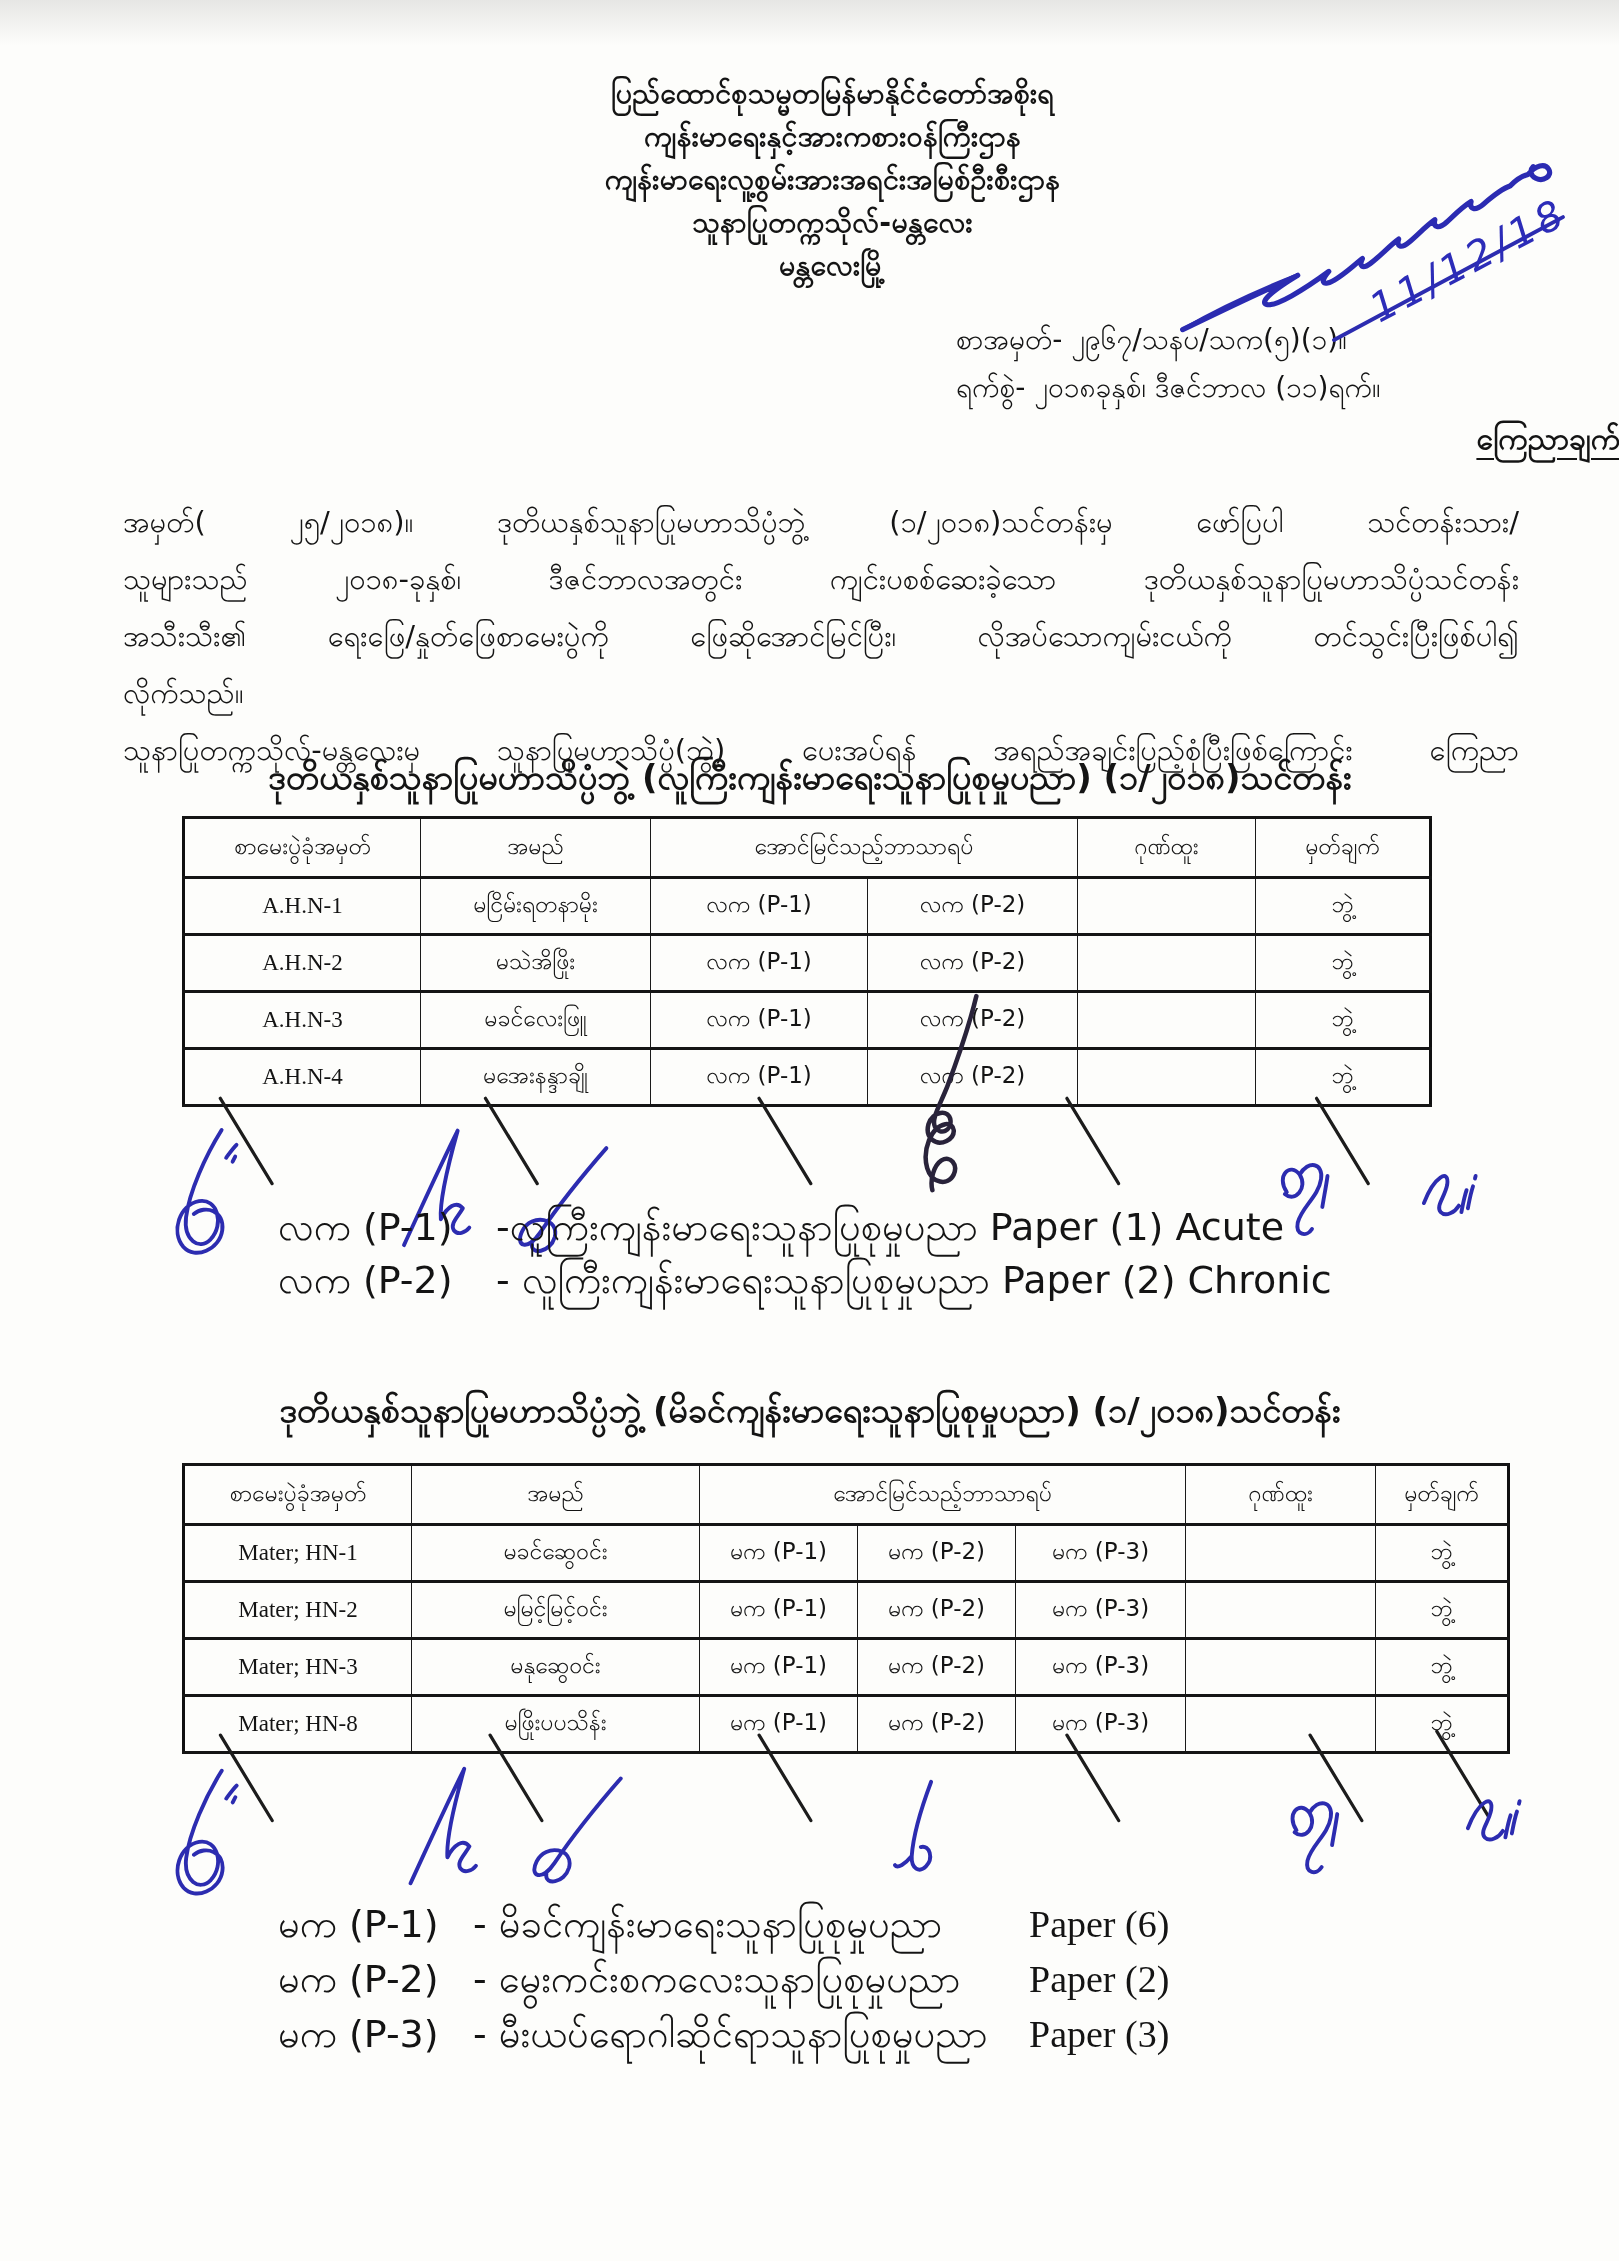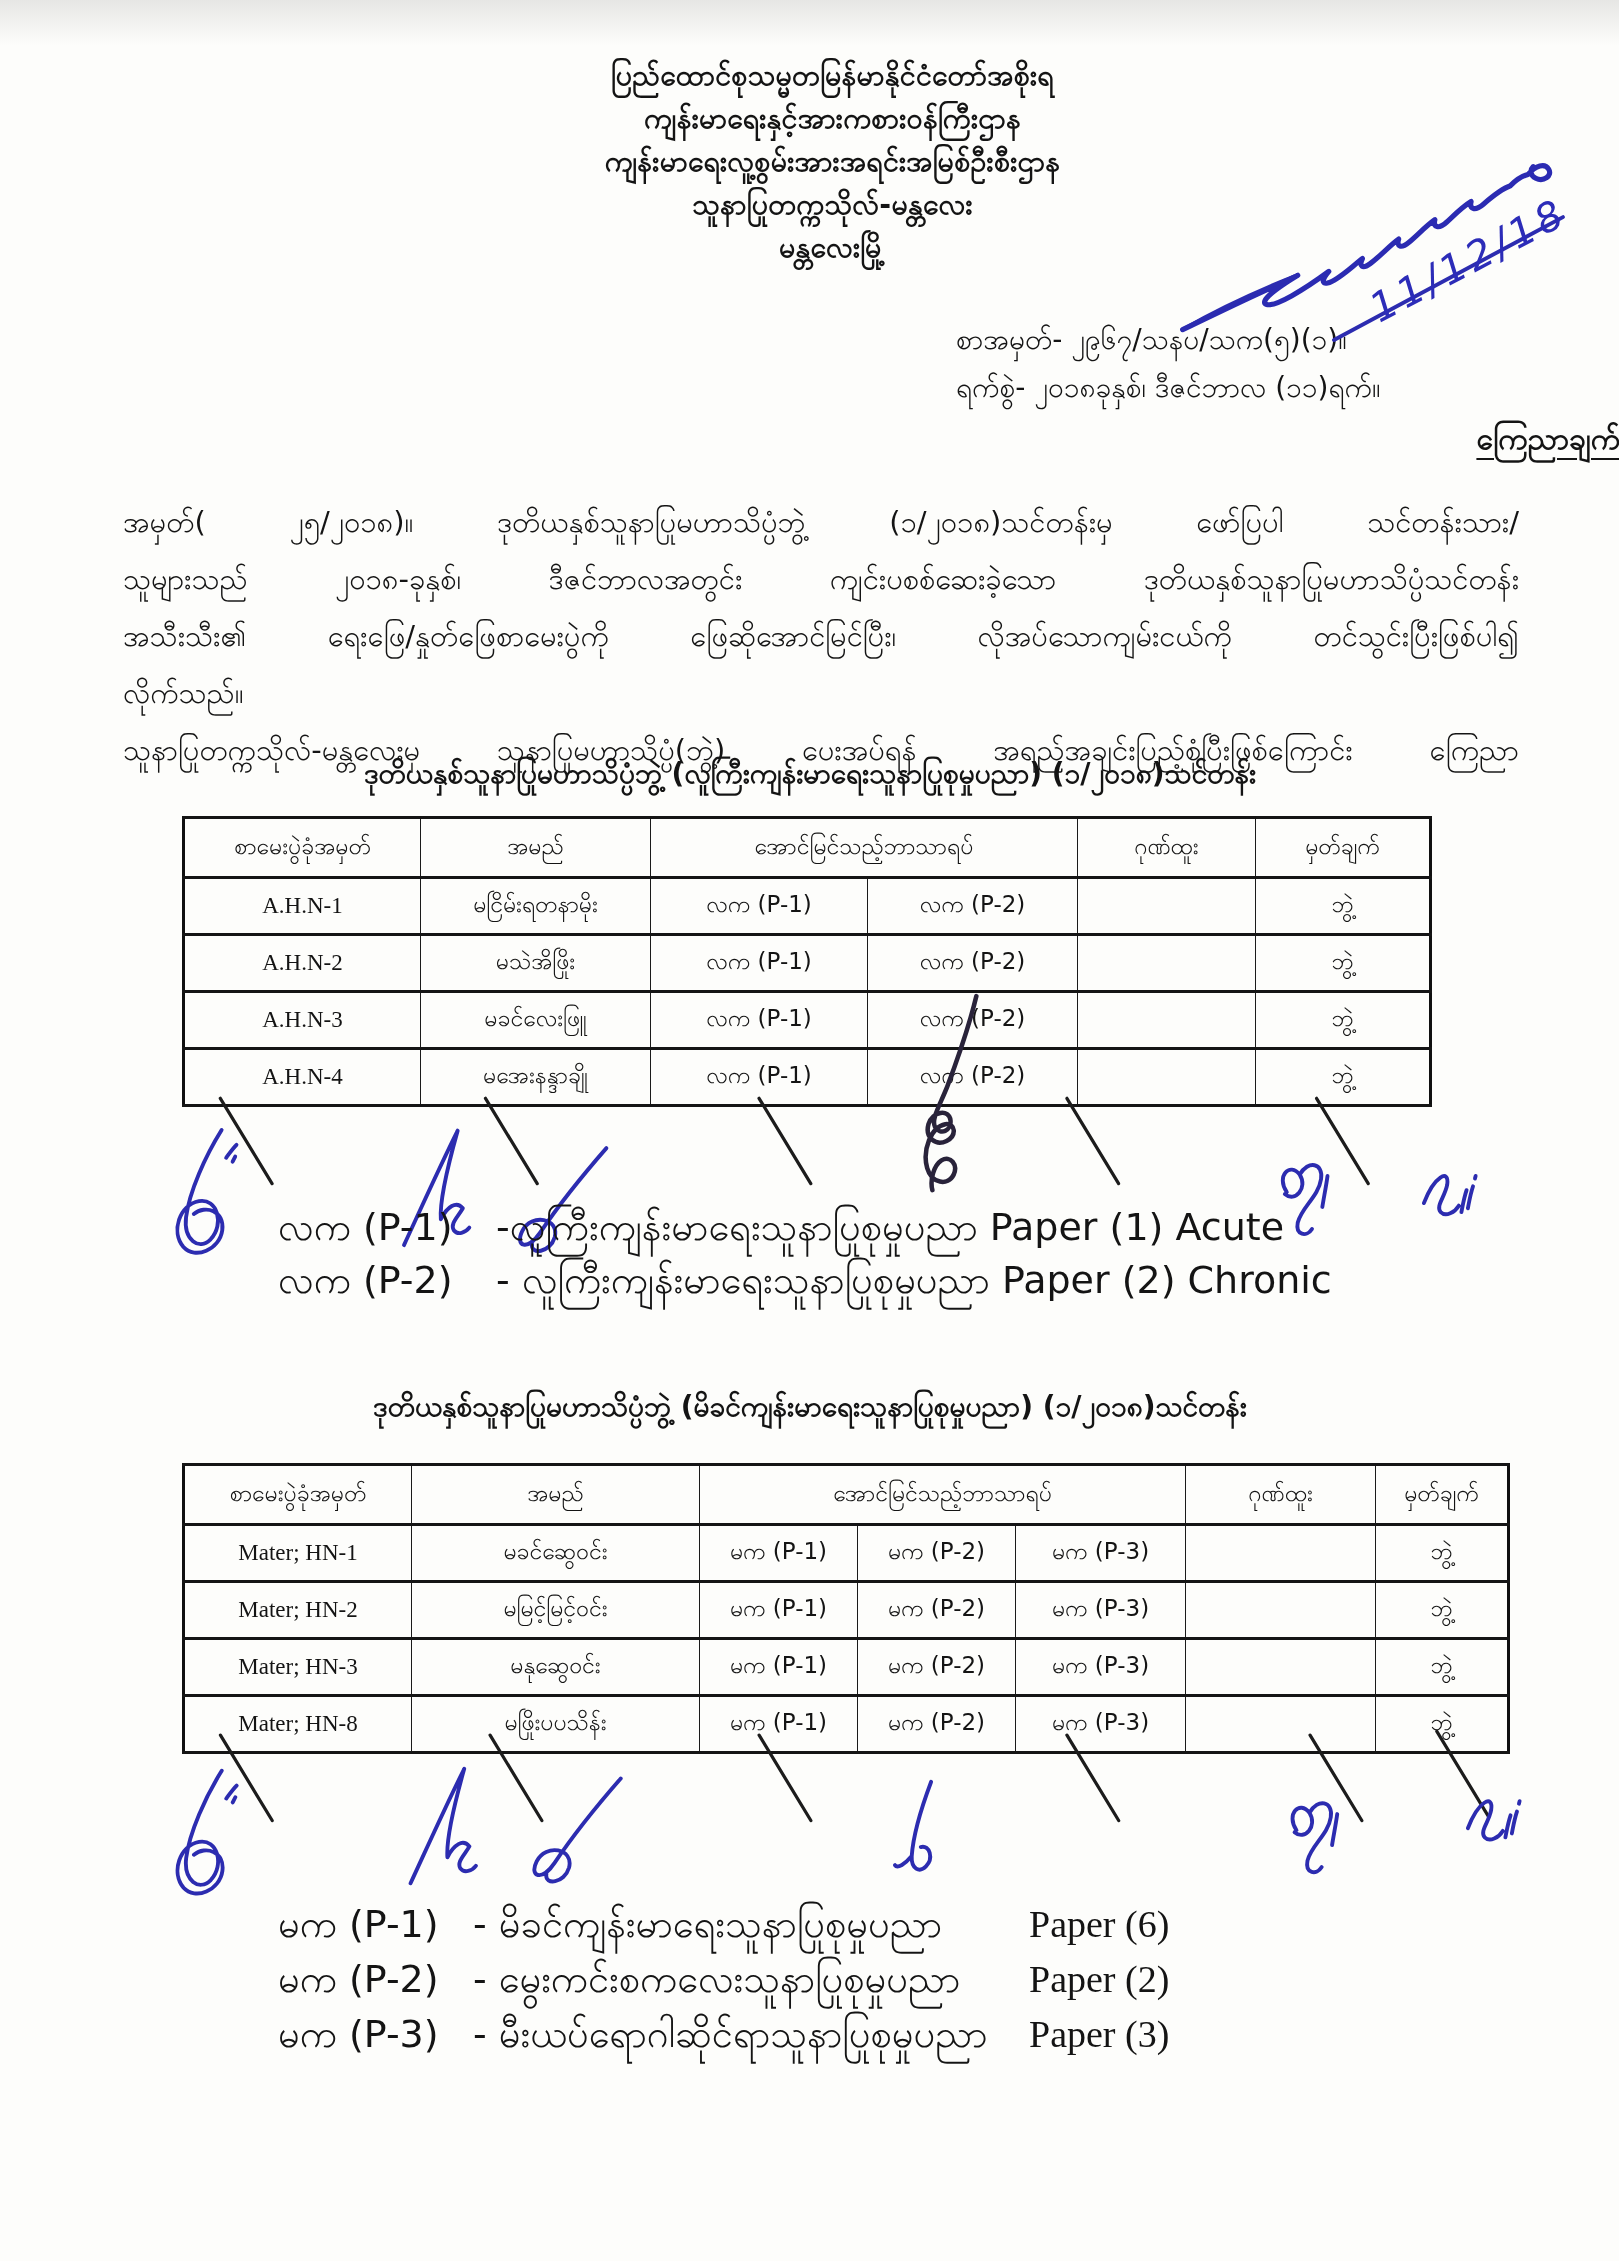--- a/index.html
+++ b/index.html
@@ -9,36 +9,36 @@
     margin: 0 auto;
     background: #fdfdfb;
     font-family: "DejaVu Sans", sans-serif;
     color: #141414;
     overflow: hidden;
   }
   .scan-top-shade {
     position: absolute; left: 0; top: 0; width: 100%; height: 45px;
     background: linear-gradient(180deg, rgba(150,150,148,0.22), rgba(150,150,148,0.0));
   }
-  .hdr { position: absolute; left: 0; right: 0; top: 54px; text-align: center; padding-left: 45px; }
+  .hdr { position: absolute; left: 0; right: 0; top: 72px; text-align: center; padding-left: 45px; }
   .hline { font-size: 28.5px; line-height: 43px; font-weight: bold; letter-spacing: 0.3px; }
   .refblk { position: absolute; left: 956px; top: 316px; }
   .refline { font-size: 28px; line-height: 48px; white-space: nowrap; }
   .doc-title { position: absolute; left: 0; right: 0; top: 419px; text-align: right; }
   .doc-title span {
     font-size: 30px; font-weight: bold;
     text-decoration: underline; text-decoration-thickness: 1.9px; text-underline-offset: 9px;
   }
   .body-par { position: absolute; left: 123px; top: 494px; width: 1396px; }
   .bline {
     font-size: 29px; line-height: 57px; height: 57px; white-space: nowrap;
     text-align: justify; text-align-last: justify;
   }
   .bline.last { text-align: left; text-align-last: left; white-space: normal; }
-  .tbl-title { position: absolute; left: 0; right: 0; text-align: center; font-size: 28px; font-weight: bold; }
+  .tbl-title { position: absolute; left: 0; right: 0; text-align: center; font-size: 34px; font-weight: bold; }
   .tbl-title.t1 { top: 755px; }
   .tbl-title.t2 { top: 1388px; }
   table.results {
     position: absolute; border-collapse: collapse; table-layout: fixed;
     background: transparent; font-size: 23px;
   }
   table.t1pos { left: 182px; top: 816px; width: 1245px; }
   table.t2pos { left: 182px; top: 1463px; width: 1325px; }
   table.results th, table.results td {
     border-left: 1.9px solid #1a1a1a; border-right: 1.9px solid #1a1a1a;

